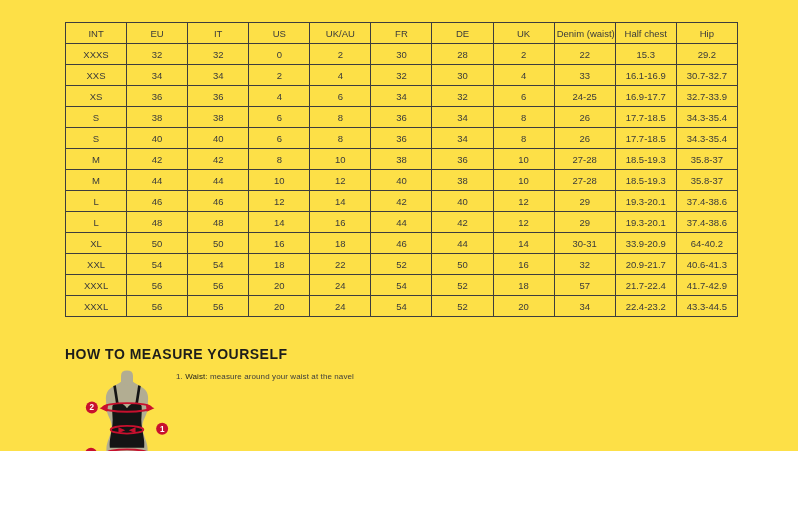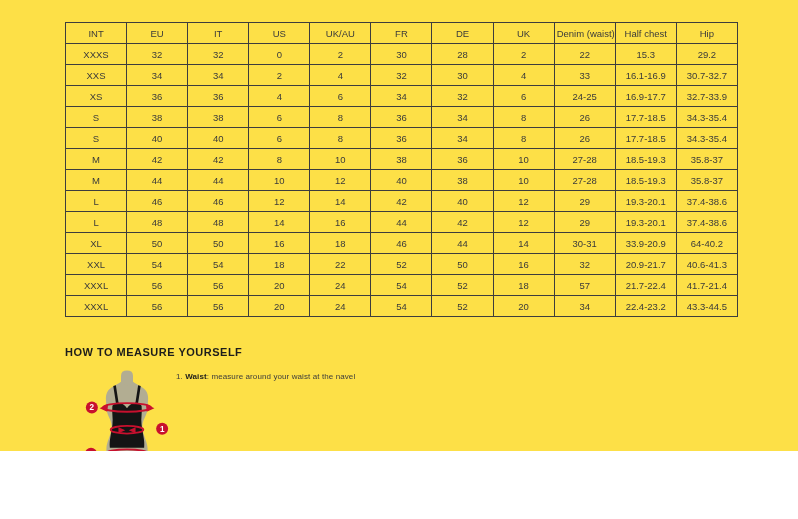--- a/index.html
+++ b/index.html
@@ -35,21 +35,21 @@
     vertical-align: middle;
     white-space: nowrap;
     overflow: hidden;
   }
 
   
   .measure-heading {
     position: absolute;
     left: 65px;
     top: 346px;
-    font-size: 11px;
+    font-size: 14px;
     font-weight: 700;
     letter-spacing: 0.5px;
     color: #1d1d1b;
   }
   .figure-wrap {
     position: absolute;
     left: 84px;
     top: 368px;
     width: 86px;
     height: 120px;
@@ -60,21 +60,21 @@
     top: 372px;
     width: 420px;
   }
   .step {
     font-size: 8px;
     line-height: 9px;
     letter-spacing: 0.1px;
     color: #3c3c3b;
     margin-bottom: 8px;
   }
-  .step b { color: #1d1d1b; font-weight: 700; text-align: center; }
+  .step b { color: #1d1d1b; font-weight: 400; text-align: center; }
 </style>
 </head>
 <body>
 
 <div class="page">
 
   <table class="size-table">
     <thead>
       <tr>
           <th>INT</th>
@@ -238,21 +238,21 @@
           <td>XXXL</td>
           <td>56</td>
           <td>56</td>
           <td>20</td>
           <td>24</td>
           <td>54</td>
           <td>52</td>
           <td>18</td>
           <td>57</td>
           <td>21.7-22.4</td>
-          <td>41.7-21.4</td>
+          <td>41.7-42.9</td>
         </tr>
         <tr>
           <td>XXXL</td>
           <td>56</td>
           <td>56</td>
           <td>20</td>
           <td>24</td>
           <td>54</td>
           <td>52</td>
           <td>20</td>

